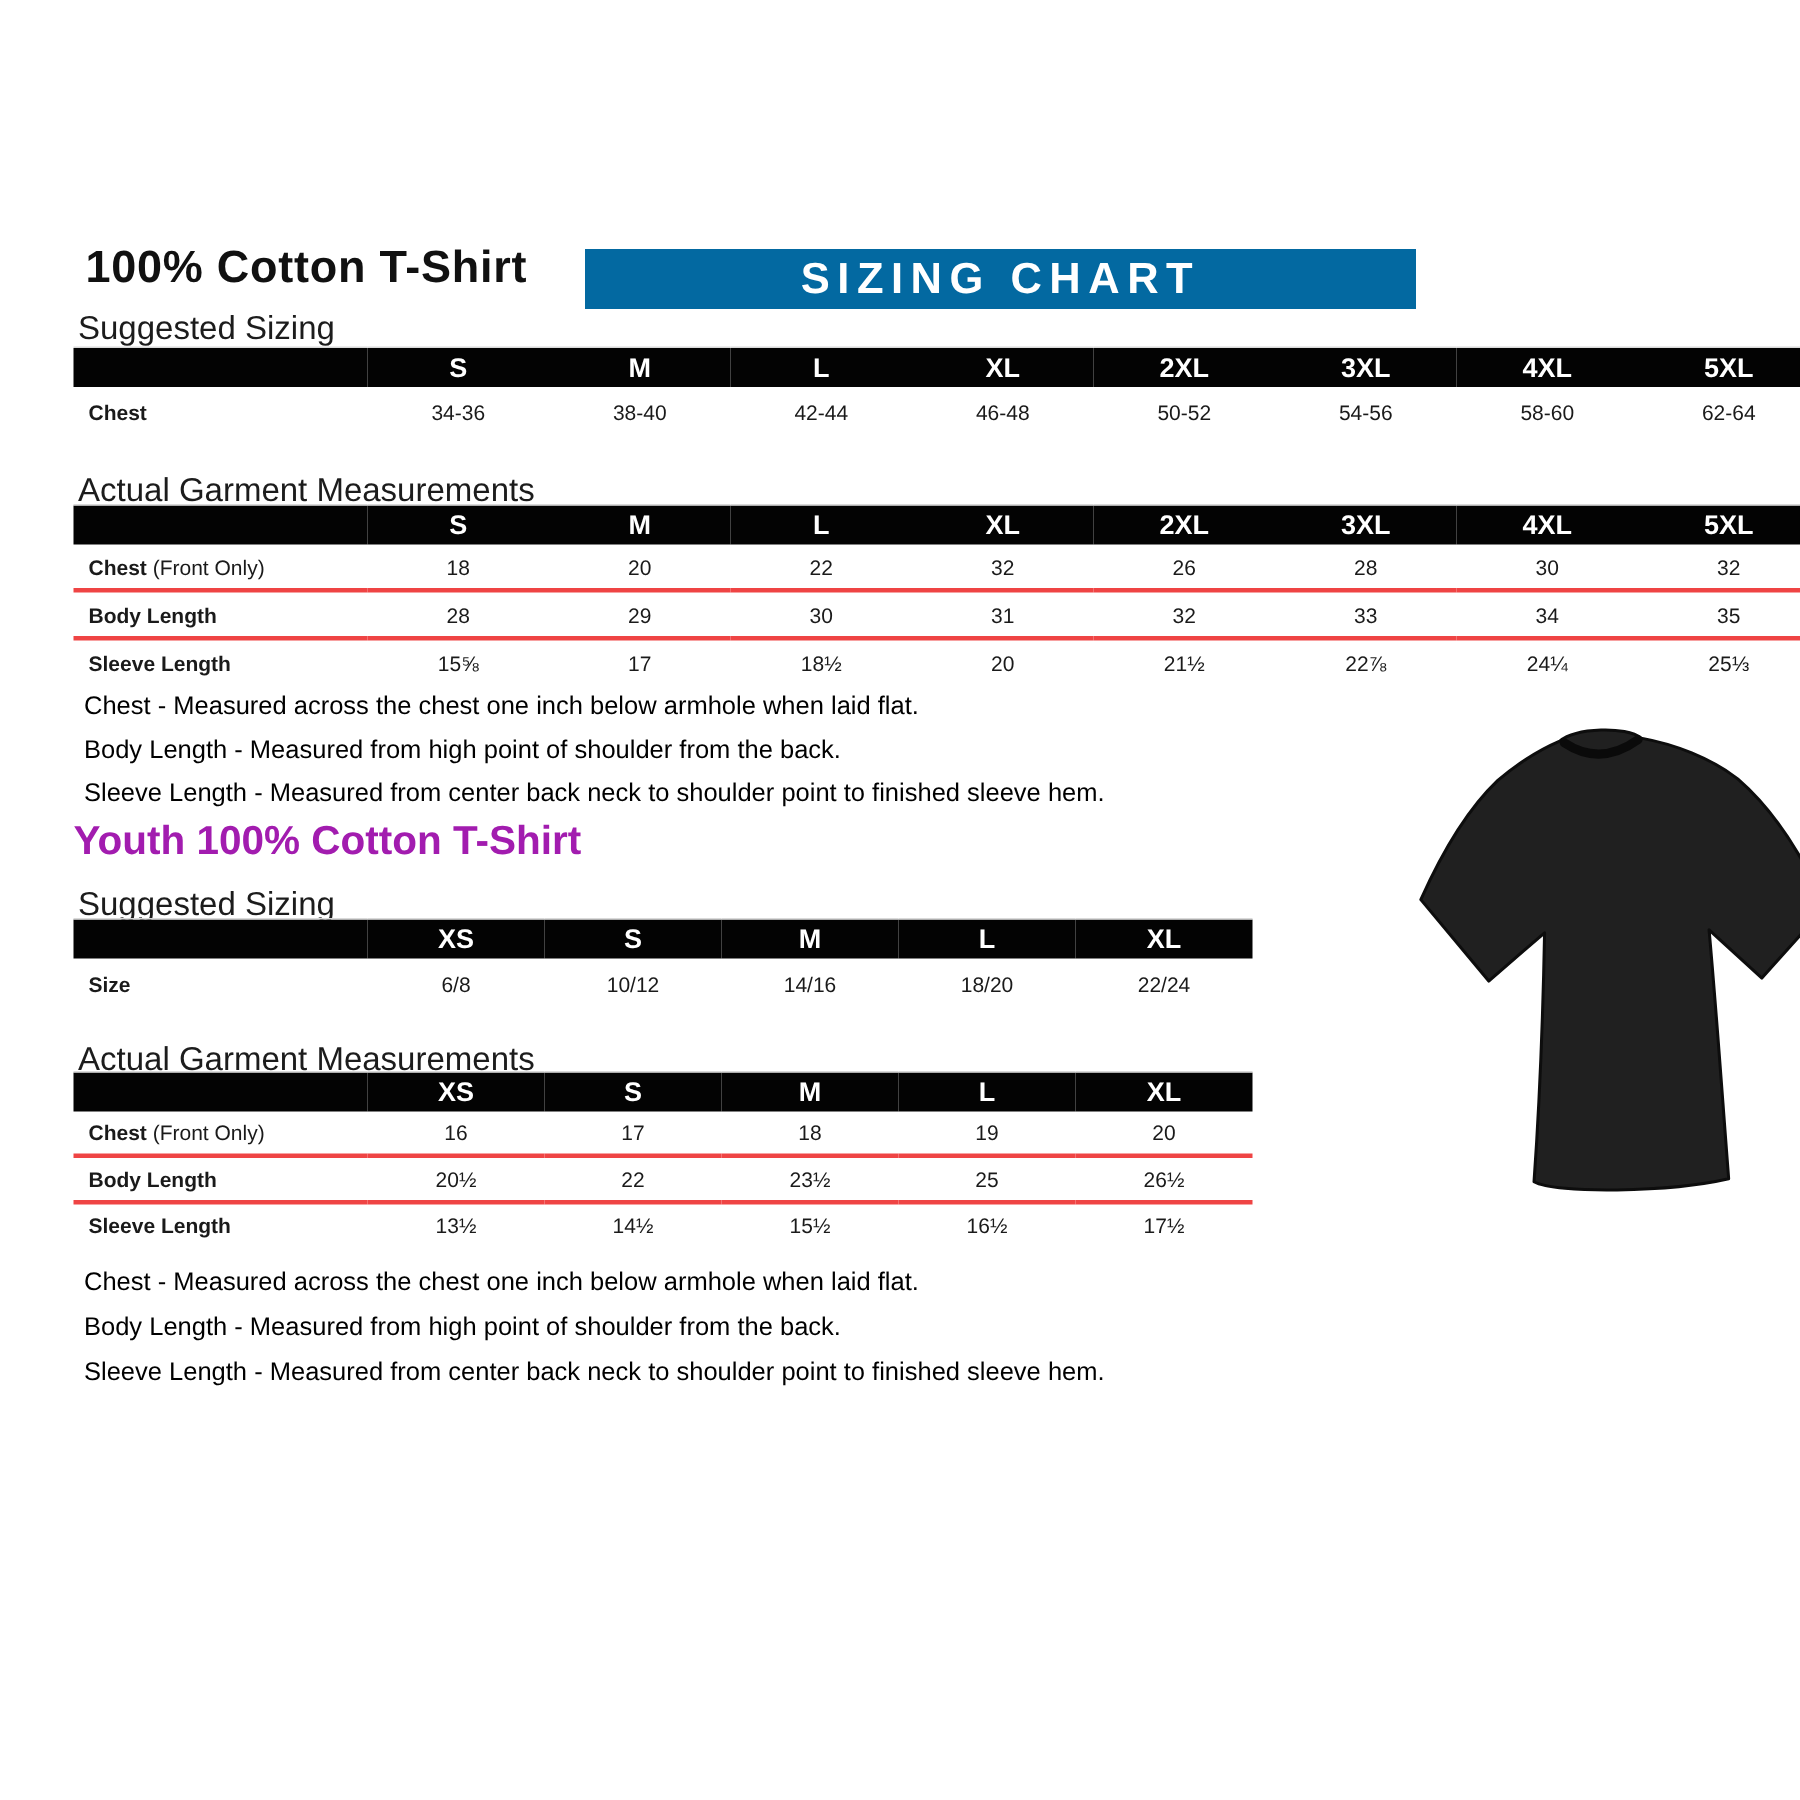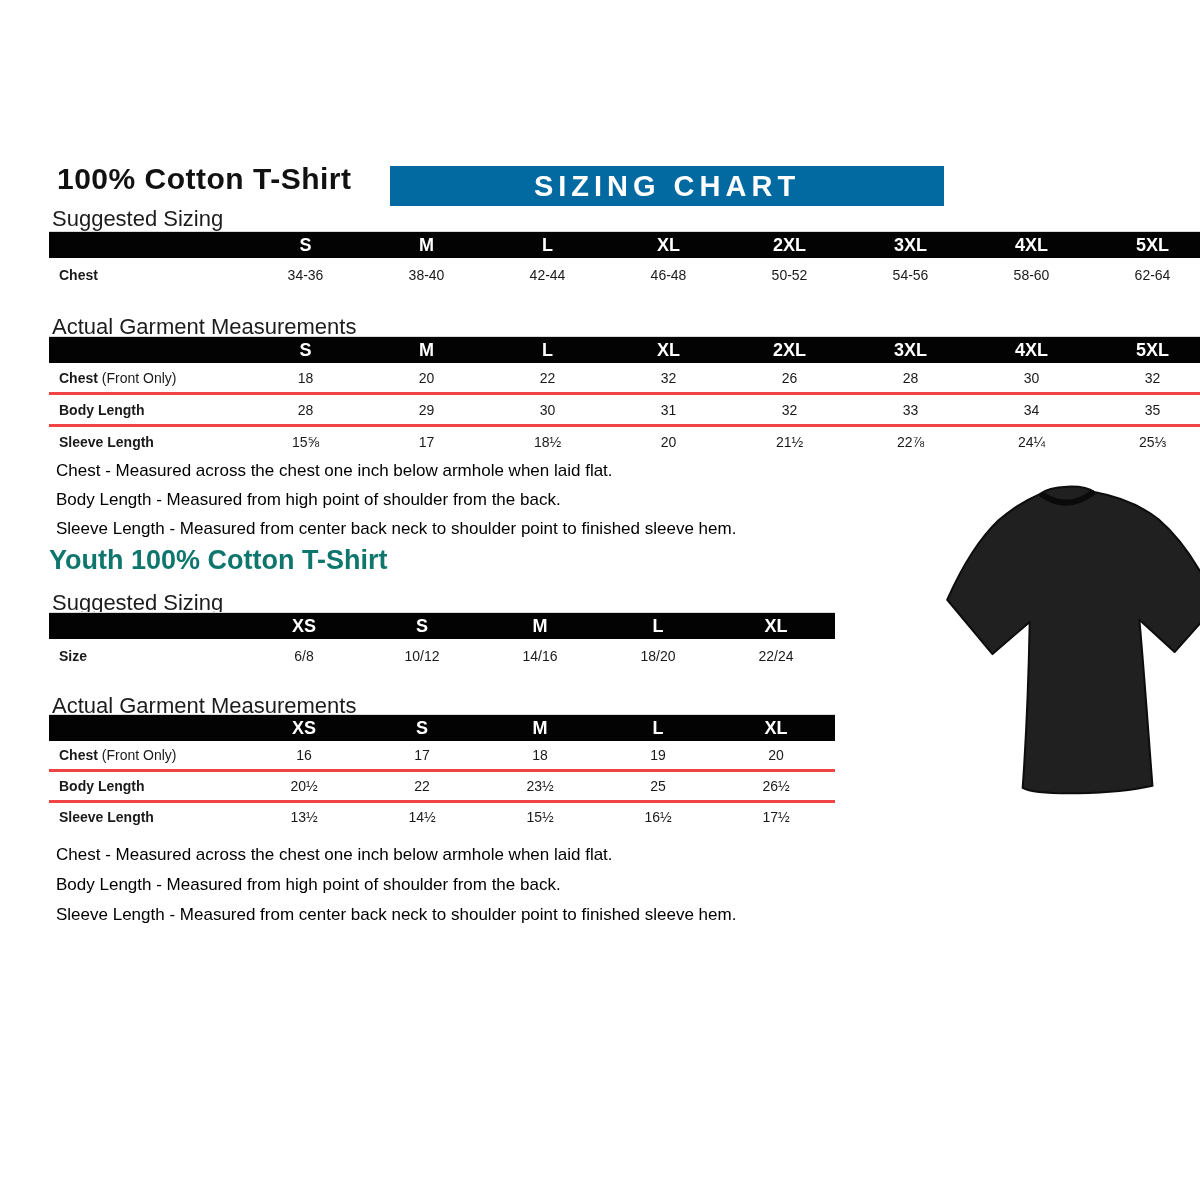--- a/index.html
+++ b/index.html
@@ -9,21 +9,21 @@
   .main-title{position:absolute;left:13px;top:162px;font-size:30px;font-weight:700;letter-spacing:.5px;color:#111;}
   .banner{position:absolute;left:346px;top:166px;width:554px;height:40px;background:#0369a1;
           color:#fff;font-size:29px;font-weight:700;letter-spacing:5px;text-align:center;line-height:40px;}
 
   .section-label{position:absolute;left:8px;font-size:22px;color:#1c1c1c;}
   #adult-suggested-label{top:206px;}
   #adult-actual-label{top:314px;}
   #youth-suggested-label{top:590px;}
   #youth-actual-label{top:693px;}
 
-  .youth-title{position:absolute;left:5px;top:545px;font-size:27px;font-weight:700;color:#0f766e;}
+  .youth-title{position:absolute;left:5px;top:545px;font-size:27px;font-weight:700;color:#a21caf;}
 
   table.sz-table{position:absolute;border-collapse:collapse;table-layout:fixed;}
   #adult-suggested-table{left:5px;top:231px;width:1164px;}
   #adult-actual-table{left:5px;top:336px;width:1164px;}
   #youth-suggested-table{left:5px;top:612px;width:786px;}
   #youth-actual-table{left:5px;top:714px;width:786px;}
 
   .sz-table th{background:#030303;color:#fff;font-size:18px;font-weight:700;
                height:26px;padding:0;text-align:center;border-top:1px solid #d9d9d9;}
   .sz-table td{font-size:14px;text-align:center;padding:0;height:29px;color:#1a1a1a;}

